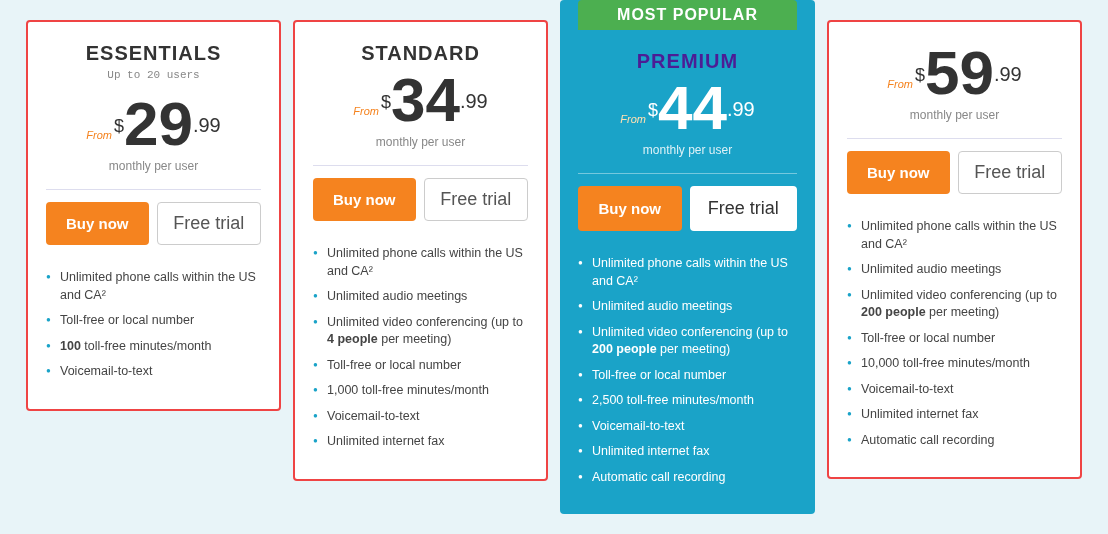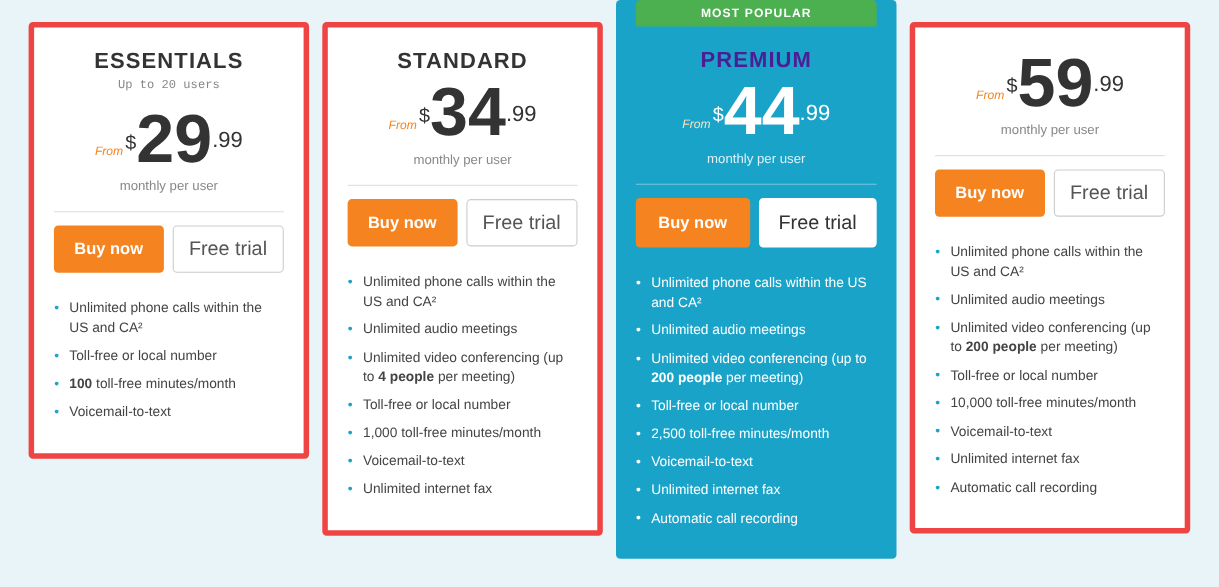--- a/index.html
+++ b/index.html
@@ -15,40 +15,40 @@
     .plans-container {
       display: flex;
       gap: 0;
       align-items: flex-start;
       max-width: 1108px;
       width: 100%;
       justify-content: center;
     }
     .plan-card {
       background: #fff;
-      border: 5px solid #ef4444;
+      border: 2px solid #ef4444;
       border-radius: 4px;
       flex: 1;
       max-width: 255px;
       padding: 20px 18px 24px;
       position: relative;
       margin: 0 6px;
     }
     .plan-card.featured {
       background: #1aa3c8;
       color: #fff;
       margin-top: -20px;
       padding-top: 0;
       border: none;
     }
     .most-popular-badge {
       background: #4caf50;
       color: #fff;
       text-align: center;
-      font-size: 11px;
+      font-size: 16px;
       font-weight: bold;
       letter-spacing: 1px;
       padding: 6px 0;
       border-radius: 4px 4px 0 0;
       margin-bottom: 20px;
     }
     .plan-name {
       text-align: center;
       font-size: 20px;
       font-weight: bold;

